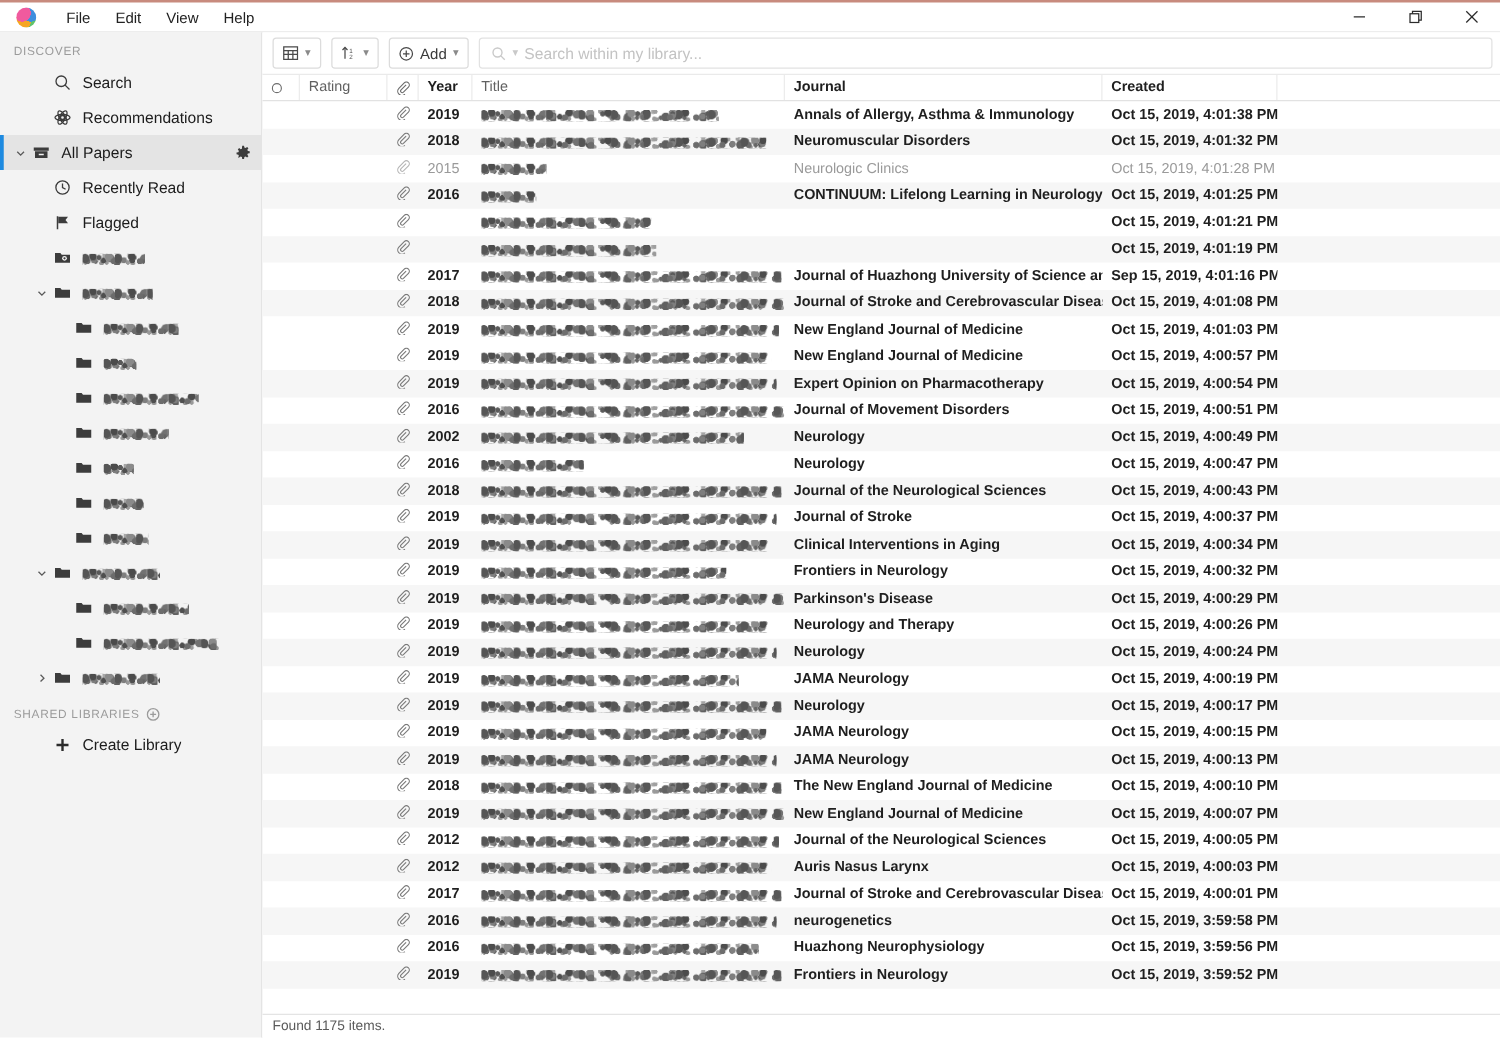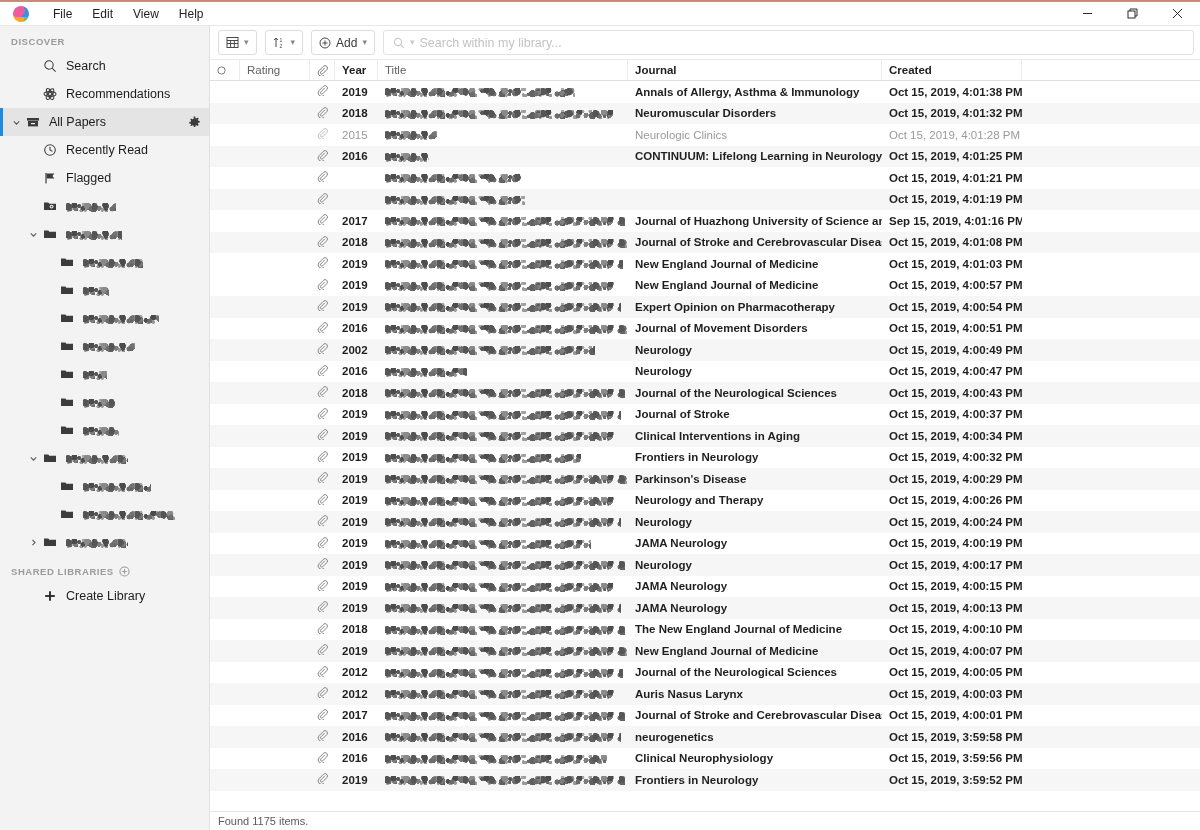--- a/index.html
+++ b/index.html
@@ -46,21 +46,21 @@
 
   
   #sidebar {
     position: absolute; top: 26px; left: 0;
     width: 210px; height: 804px;
     background: #f3f3f3;
     border-right: 1px solid #e0e0e0;
     overflow: hidden;
   }
   .sb-section {
-    font-size: 9.5px; font-weight: bold; letter-spacing: .55px;
+    font-size: 9.5px; font-weight: normal; letter-spacing: .55px;
     color: #9b9b9b; text-transform: uppercase;
     padding: 10px 0 5px 11px;
     display: flex; align-items: flex-end; gap: 5px;
   }
   .sb-row {
     height: 28px; display: flex; align-items: center;
     font-size: 12.5px; color: #1c1c1c; cursor: default;
     position: relative; padding-right: 8px;
   }
   .sb-row.selected { background: #e4e4e4; }
@@ -1017,21 +1017,21 @@
     <div class="cell c-rate"></div>
     <div class="cell c-clip">
           <span class="clip"><svg width="11" height="11" viewBox="0 0 12 12" fill="none" stroke="currentColor" stroke-width="1">
               <path d="M8.6 3.1 L4.2 7.5a1.45 1.45 0 002.05 2.05l4.4-4.4a2.6 2.6 0 00-3.68-3.68L2.3 6.14a3.7 3.7 0 005.23 5.23"></path>
             </svg></span>
         </div>
     <div class="cell c-year">2016</div>
     <div class="cell c-title">
           <span class="redact" style="width:222px"></span>
         </div>
-    <div class="cell c-jour">Clinical Neurophysiology</div>
+    <div class="cell c-jour">Huazhong Neurophysiology</div>
     <div class="cell c-date">Oct 15, 2019, 3:59:56 PM</div>
     <div class="cell c-last"></div>
   </div>
       <div class="trow odd ">
     <div class="cell c-sel"></div>
     <div class="cell c-rate"></div>
     <div class="cell c-clip">
           <span class="clip"><svg width="11" height="11" viewBox="0 0 12 12" fill="none" stroke="currentColor" stroke-width="1">
               <path d="M8.6 3.1 L4.2 7.5a1.45 1.45 0 002.05 2.05l4.4-4.4a2.6 2.6 0 00-3.68-3.68L2.3 6.14a3.7 3.7 0 005.23 5.23"></path>
             </svg></span>

